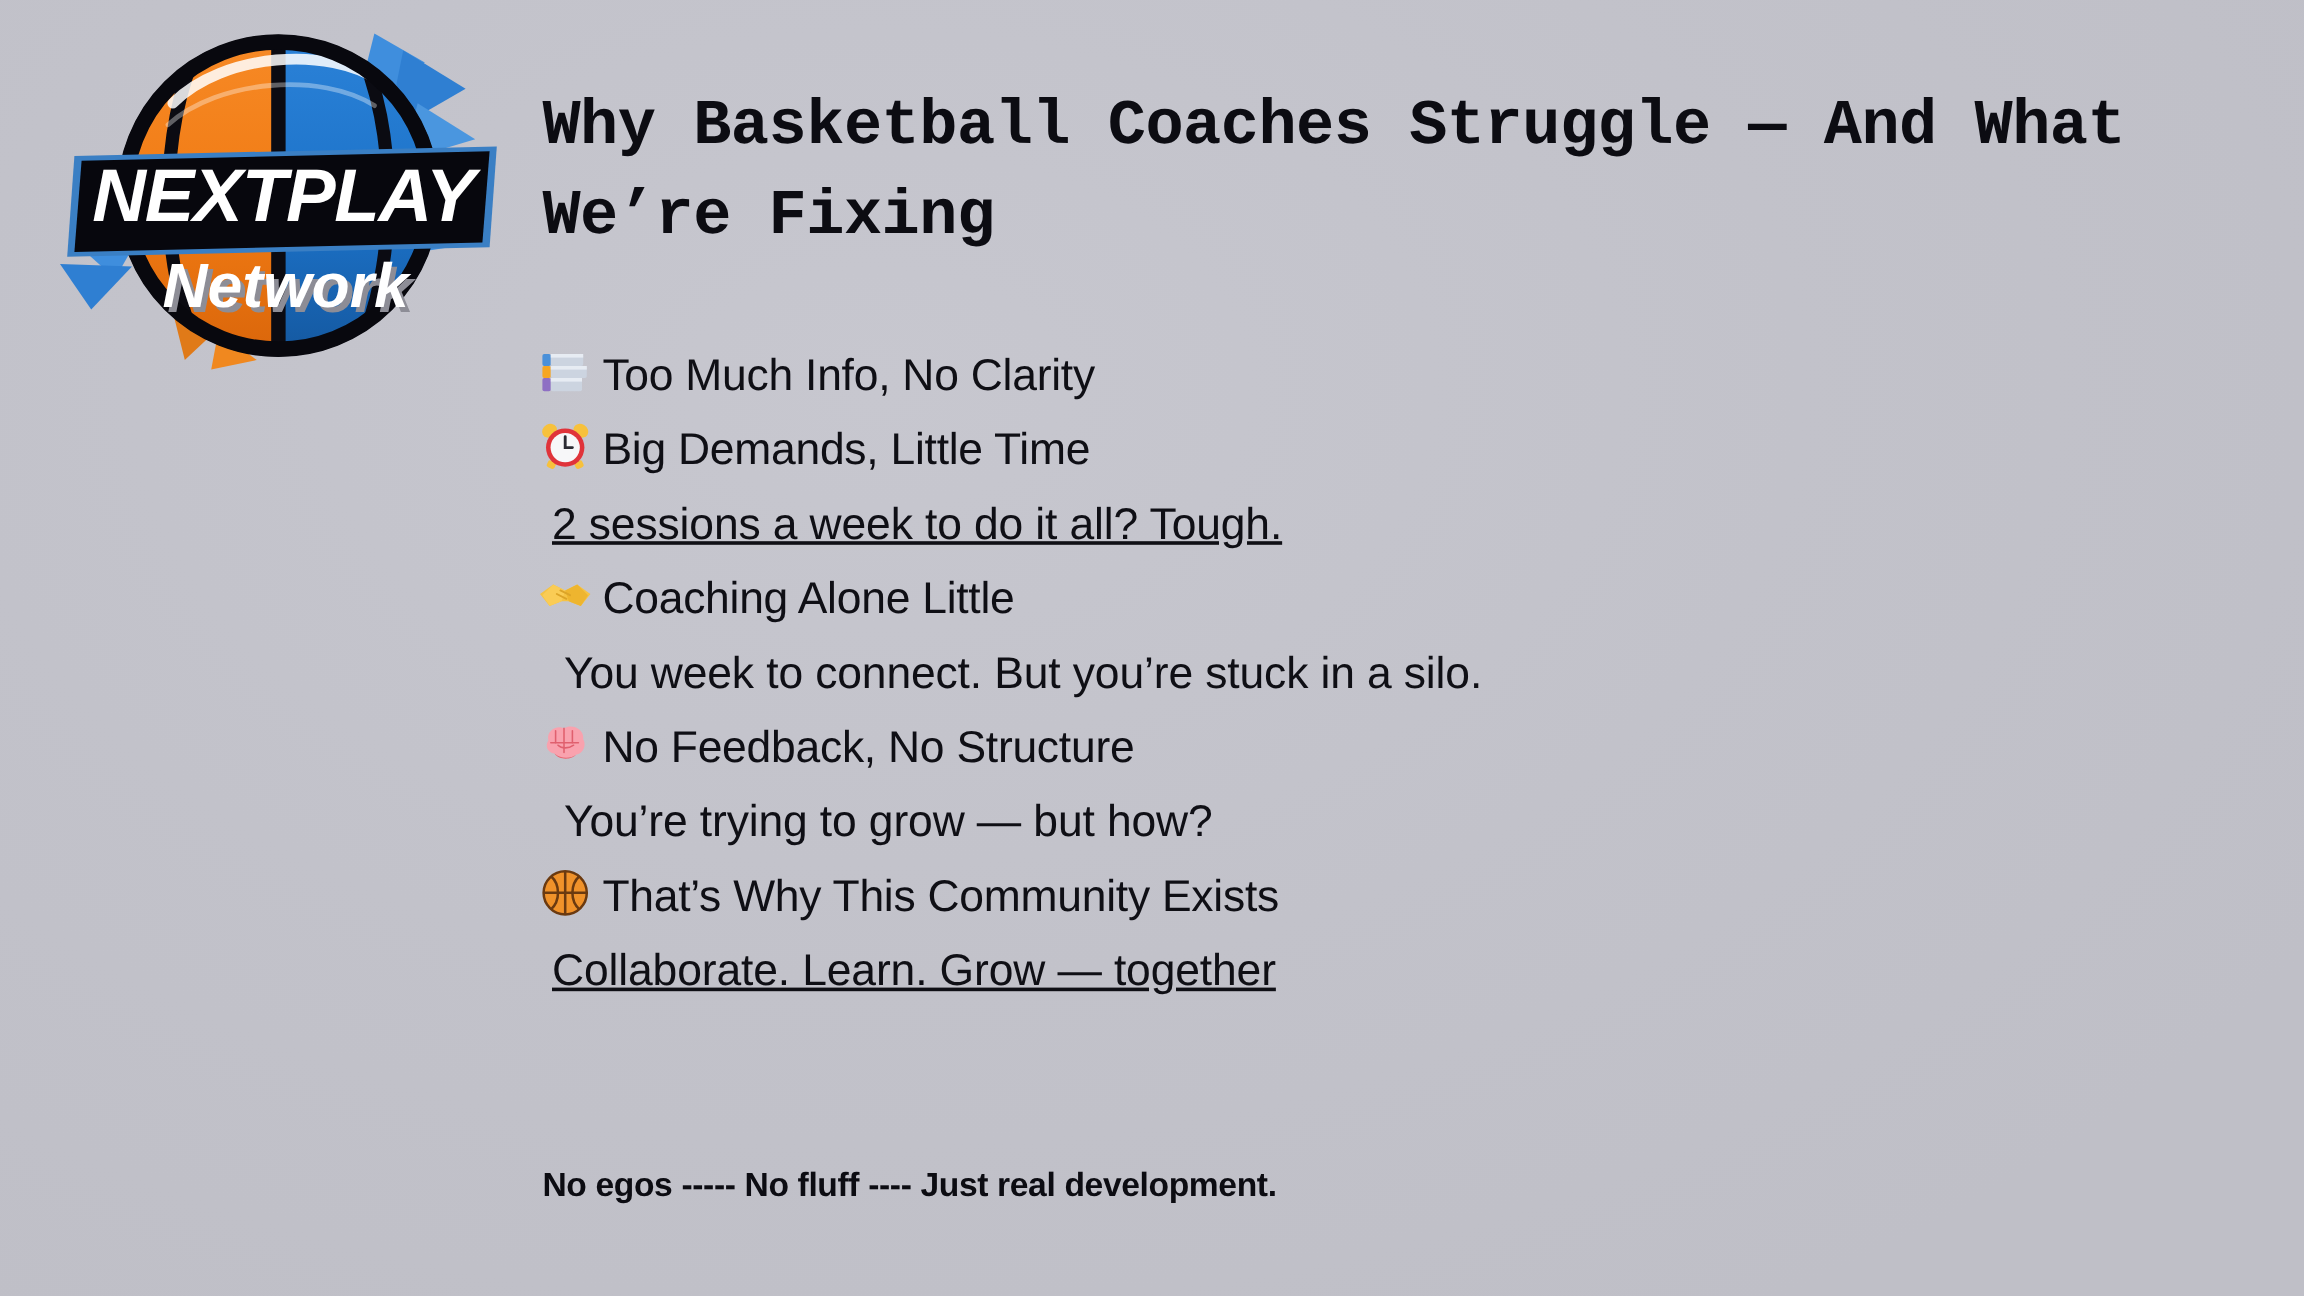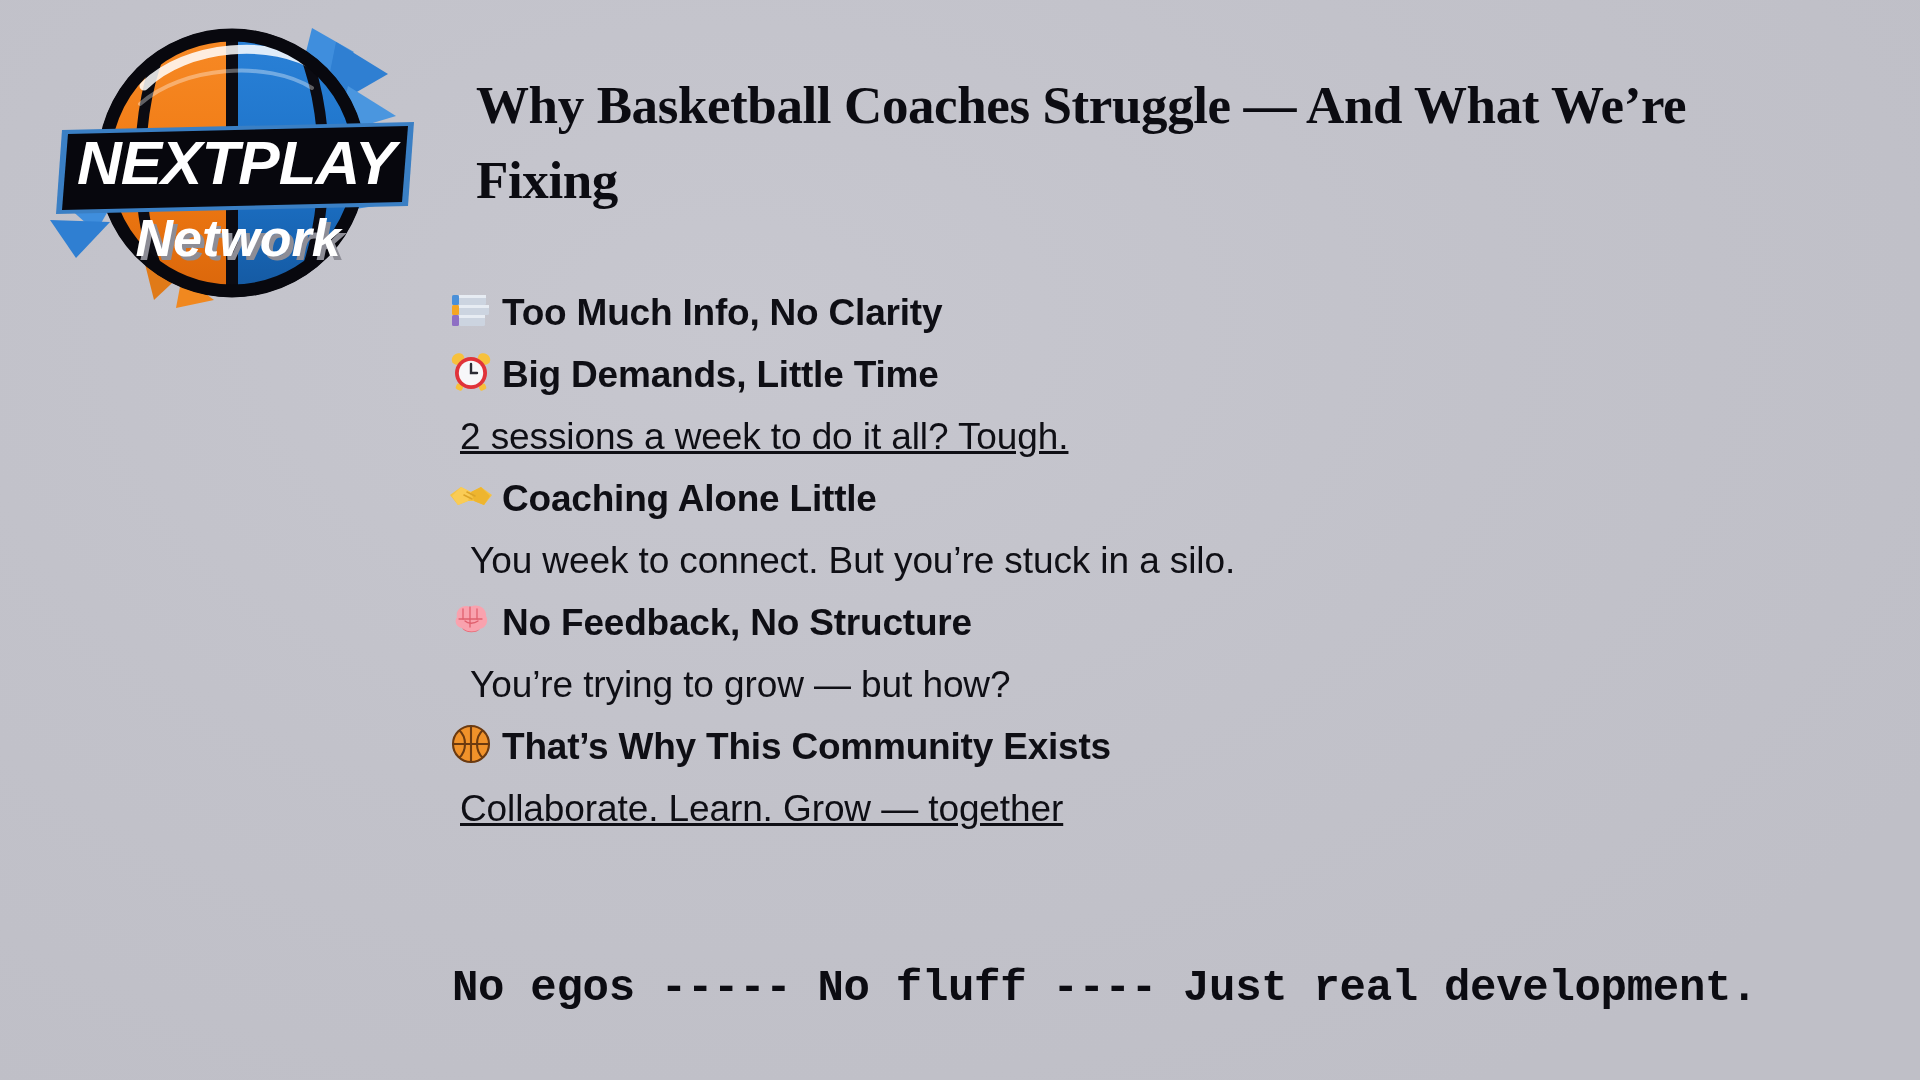--- a/index.html
+++ b/index.html
@@ -31,47 +31,47 @@
     top: 8px;
     width: 390px;
     height: 310px;
     text-decoration: underline;
   }
   #logo svg { display: block; width: 100%; height: 100%; }
 
   
   #title {
     position: absolute;
-    left: 476px;
+    left: 452px;
     top: 68px;
     width: 1360px;
     font-size: 53px;
     font-weight: 700;
     line-height: 1.42;
     letter-spacing: -0.4px;
     color: #0c0c12;
-    font-family: Liberation Serif, serif;
+    font-family: Liberation Mono, monospace;
   }
 
   
   #list {
     position: absolute;
     left: 448px;
     top: 282px;
     width: 1420px;
   }
   .row {
     display: block;
     height: 62px;
     white-space: nowrap;
     color: #0f0f15;
   }
   .row.head {
     font-size: 37px;
-    font-weight: 700;
+    font-weight: 400;
     letter-spacing: -0.2px;
     line-height: 62px;
   }
   .row.sub {
     font-size: 37px;
     font-weight: 400;
     letter-spacing: -0.1px;
     line-height: 62px;
     padding-left: 22px;
   }
@@ -85,27 +85,26 @@
     margin-right: 8px;
   }
   .emoji svg { display: block; width: 46px; height: 46px; }
   .htxt { display: inline; }
 
   
   #footer {
     position: absolute;
     left: 452px;
     top: 988px;
-    font-size: 44px;
+    font-size: 28px;
     font-weight: 700;
     letter-spacing: -0.3px;
     color: #0c0c12;
     white-space: nowrap;
     transform: translateY(-50%);
-    font-family: Liberation Mono, monospace;
   }
 </style>
 </head>
 <body>
 
 <div id="slide">
 
   <div id="logo">
     <svg viewBox="0 0 390 310" xmlns="http://www.w3.org/2000/svg">
       <defs>

